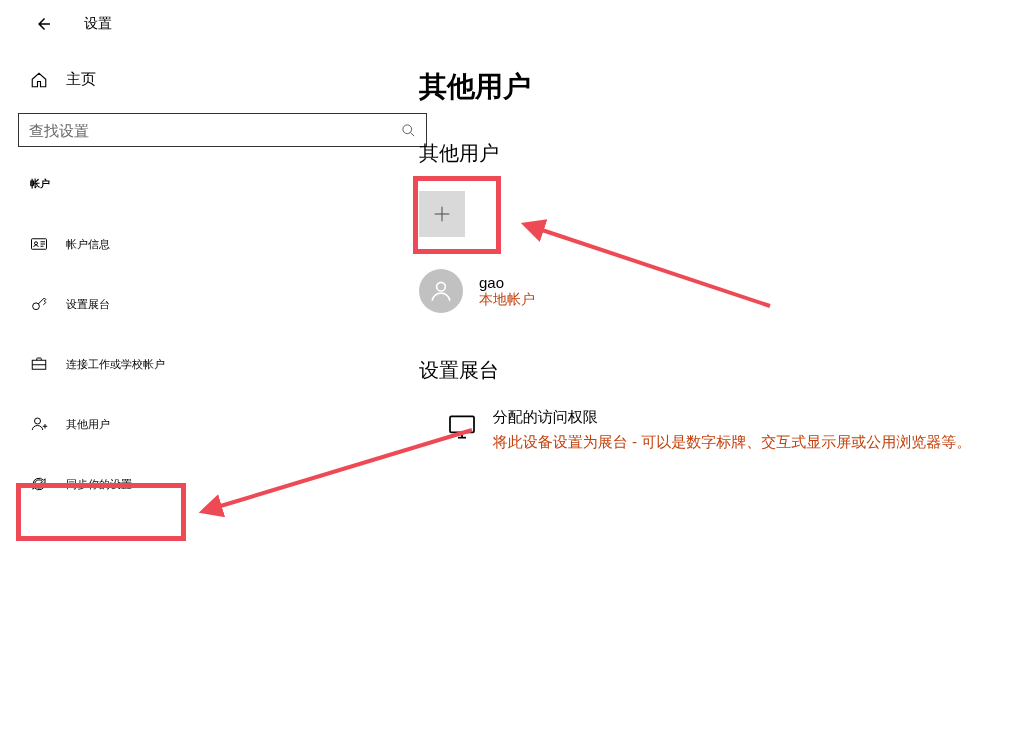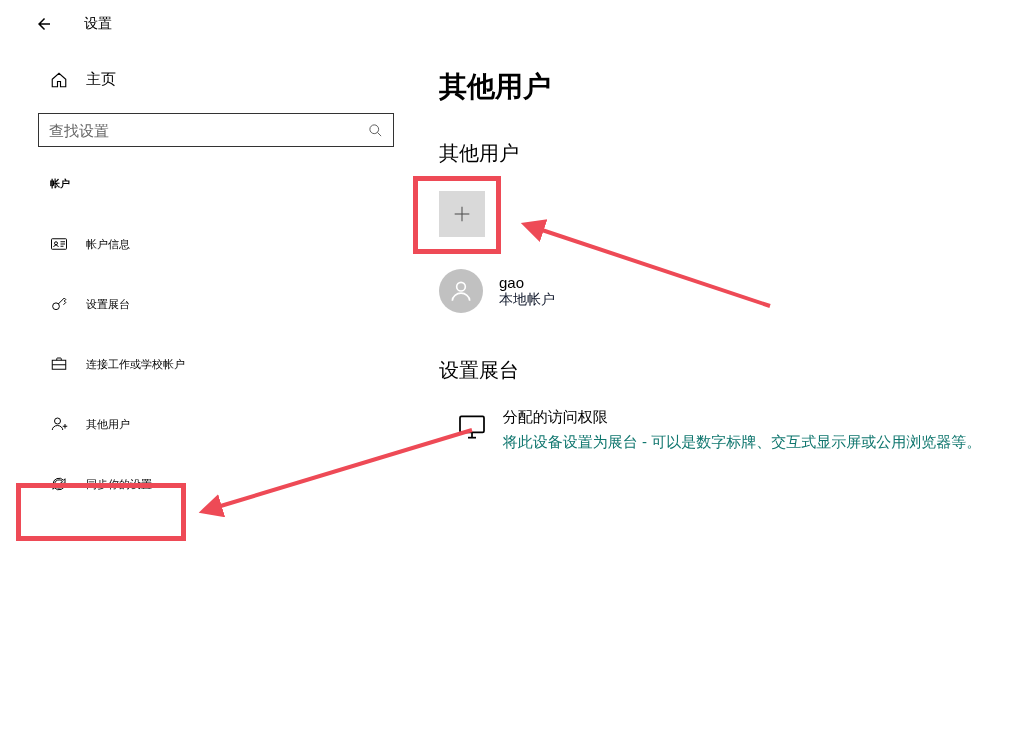--- a/index.html
+++ b/index.html
@@ -34,42 +34,41 @@
       font-size: 14px;
       color: #000;
     }
     .content-wrapper {
       display: flex;
       height: calc(731px - 48px);
     }
     .sidebar {
       width: 385px;
       padding: 12px 18px 8px 18px;
-      margin-left: 20px;
     }
     .home-row {
       display: flex;
       align-items: center;
       padding: 10px 12px;
       cursor: pointer;
       margin-bottom: 14px;
     }
     .home-row .icon {
       width: 18px;
       height: 18px;
       margin-right: 18px;
       display: flex;
       align-items: center;
       justify-content: center;
     }
     .home-row span.label {
       font-size: 15px;
     }
     .search-box {
-      width: 356px;
+      width: 409px;
       height: 34px;
       border: 1px solid #333;
       display: flex;
       align-items: center;
       padding: 0 10px;
       margin-bottom: 30px;
     }
     .search-box input {
       flex: 1;
       border: none;
@@ -169,21 +168,21 @@
     .user-info {
       display: flex;
       flex-direction: column;
     }
     .user-name {
       font-size: 15px;
       color: #000;
     }
     .user-type {
       font-size: 14px;
-      color: #0f172a;
+      color: #c2410c;
     }
     .kiosk-row {
       display: flex;
       align-items: flex-start;
       cursor: pointer;
     }
     .kiosk-icon {
       width: 34px;
       height: 34px;
       margin-right: 14px;
@@ -197,21 +196,21 @@
       flex-direction: column;
       max-width: 500px;
     }
     .kiosk-title {
       font-size: 15px;
       color: #000;
       margin-bottom: 4px;
     }
     .kiosk-desc {
       font-size: 15px;
-      color: #0f766e;
+      color: #c2410c;
       line-height: 1.45;
     }
     
     .highlight-box {
       position: absolute;
       border: 5px solid #ee4a56;
       pointer-events: none;
       z-index: 10;
     }
     .annotation-svg {

